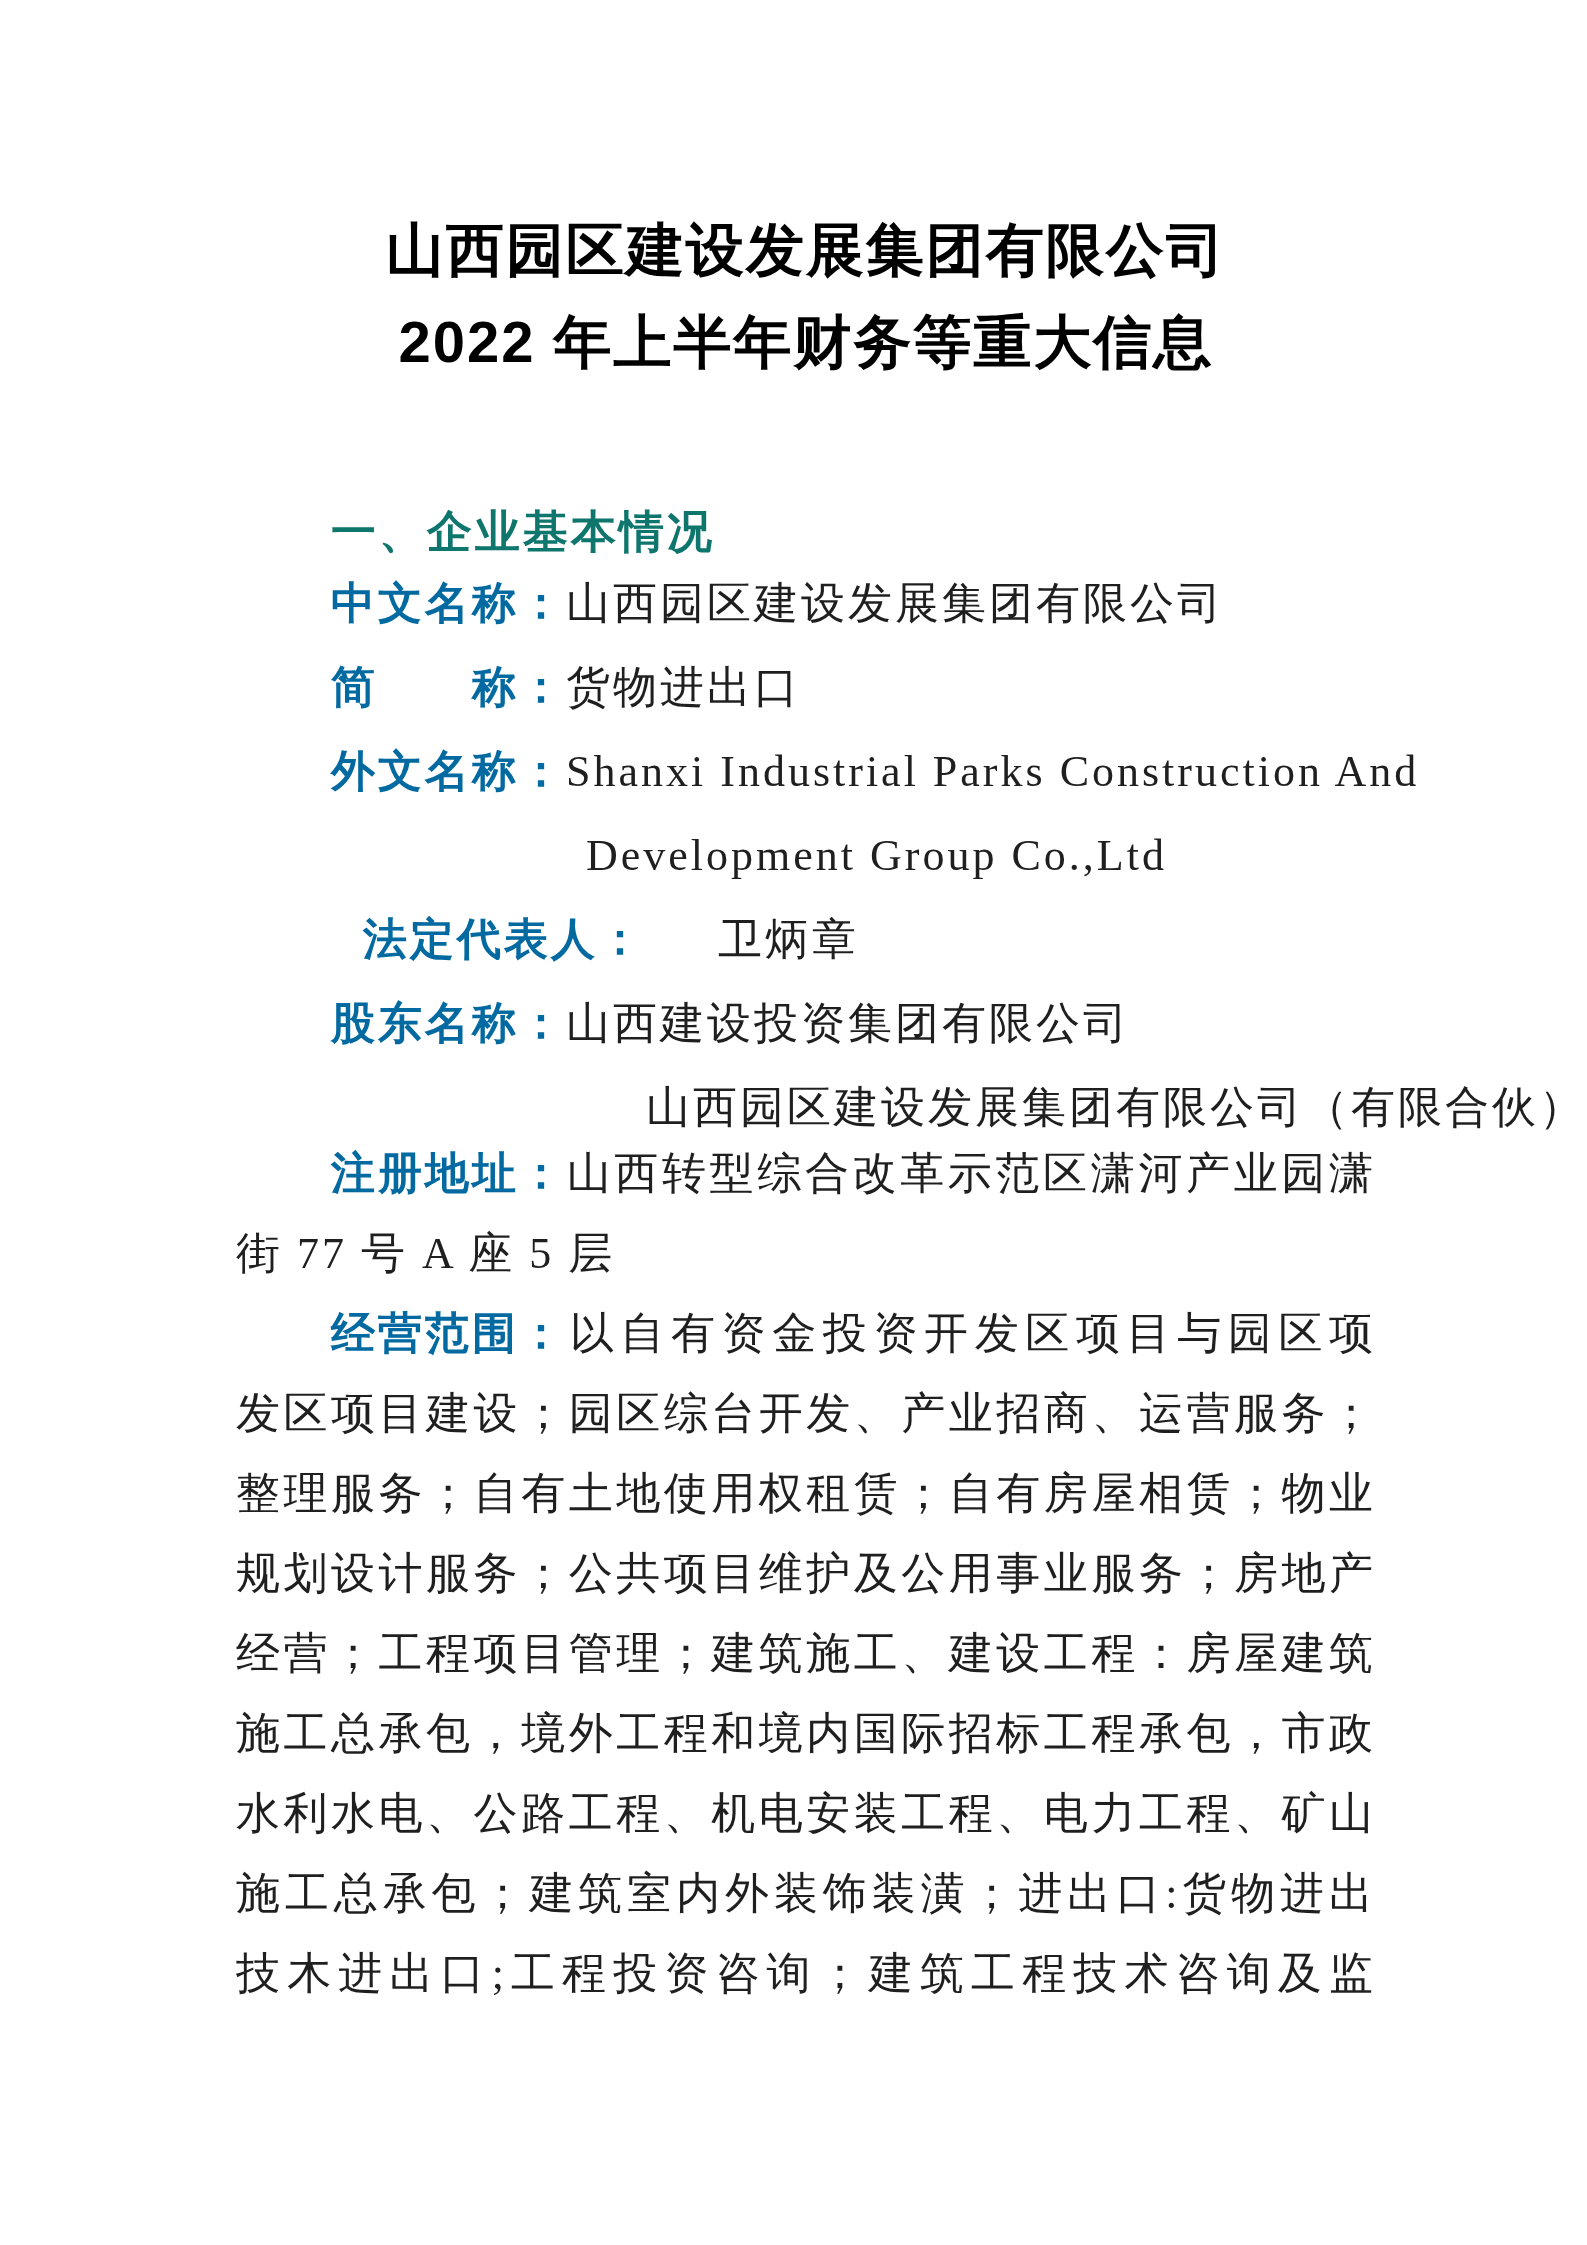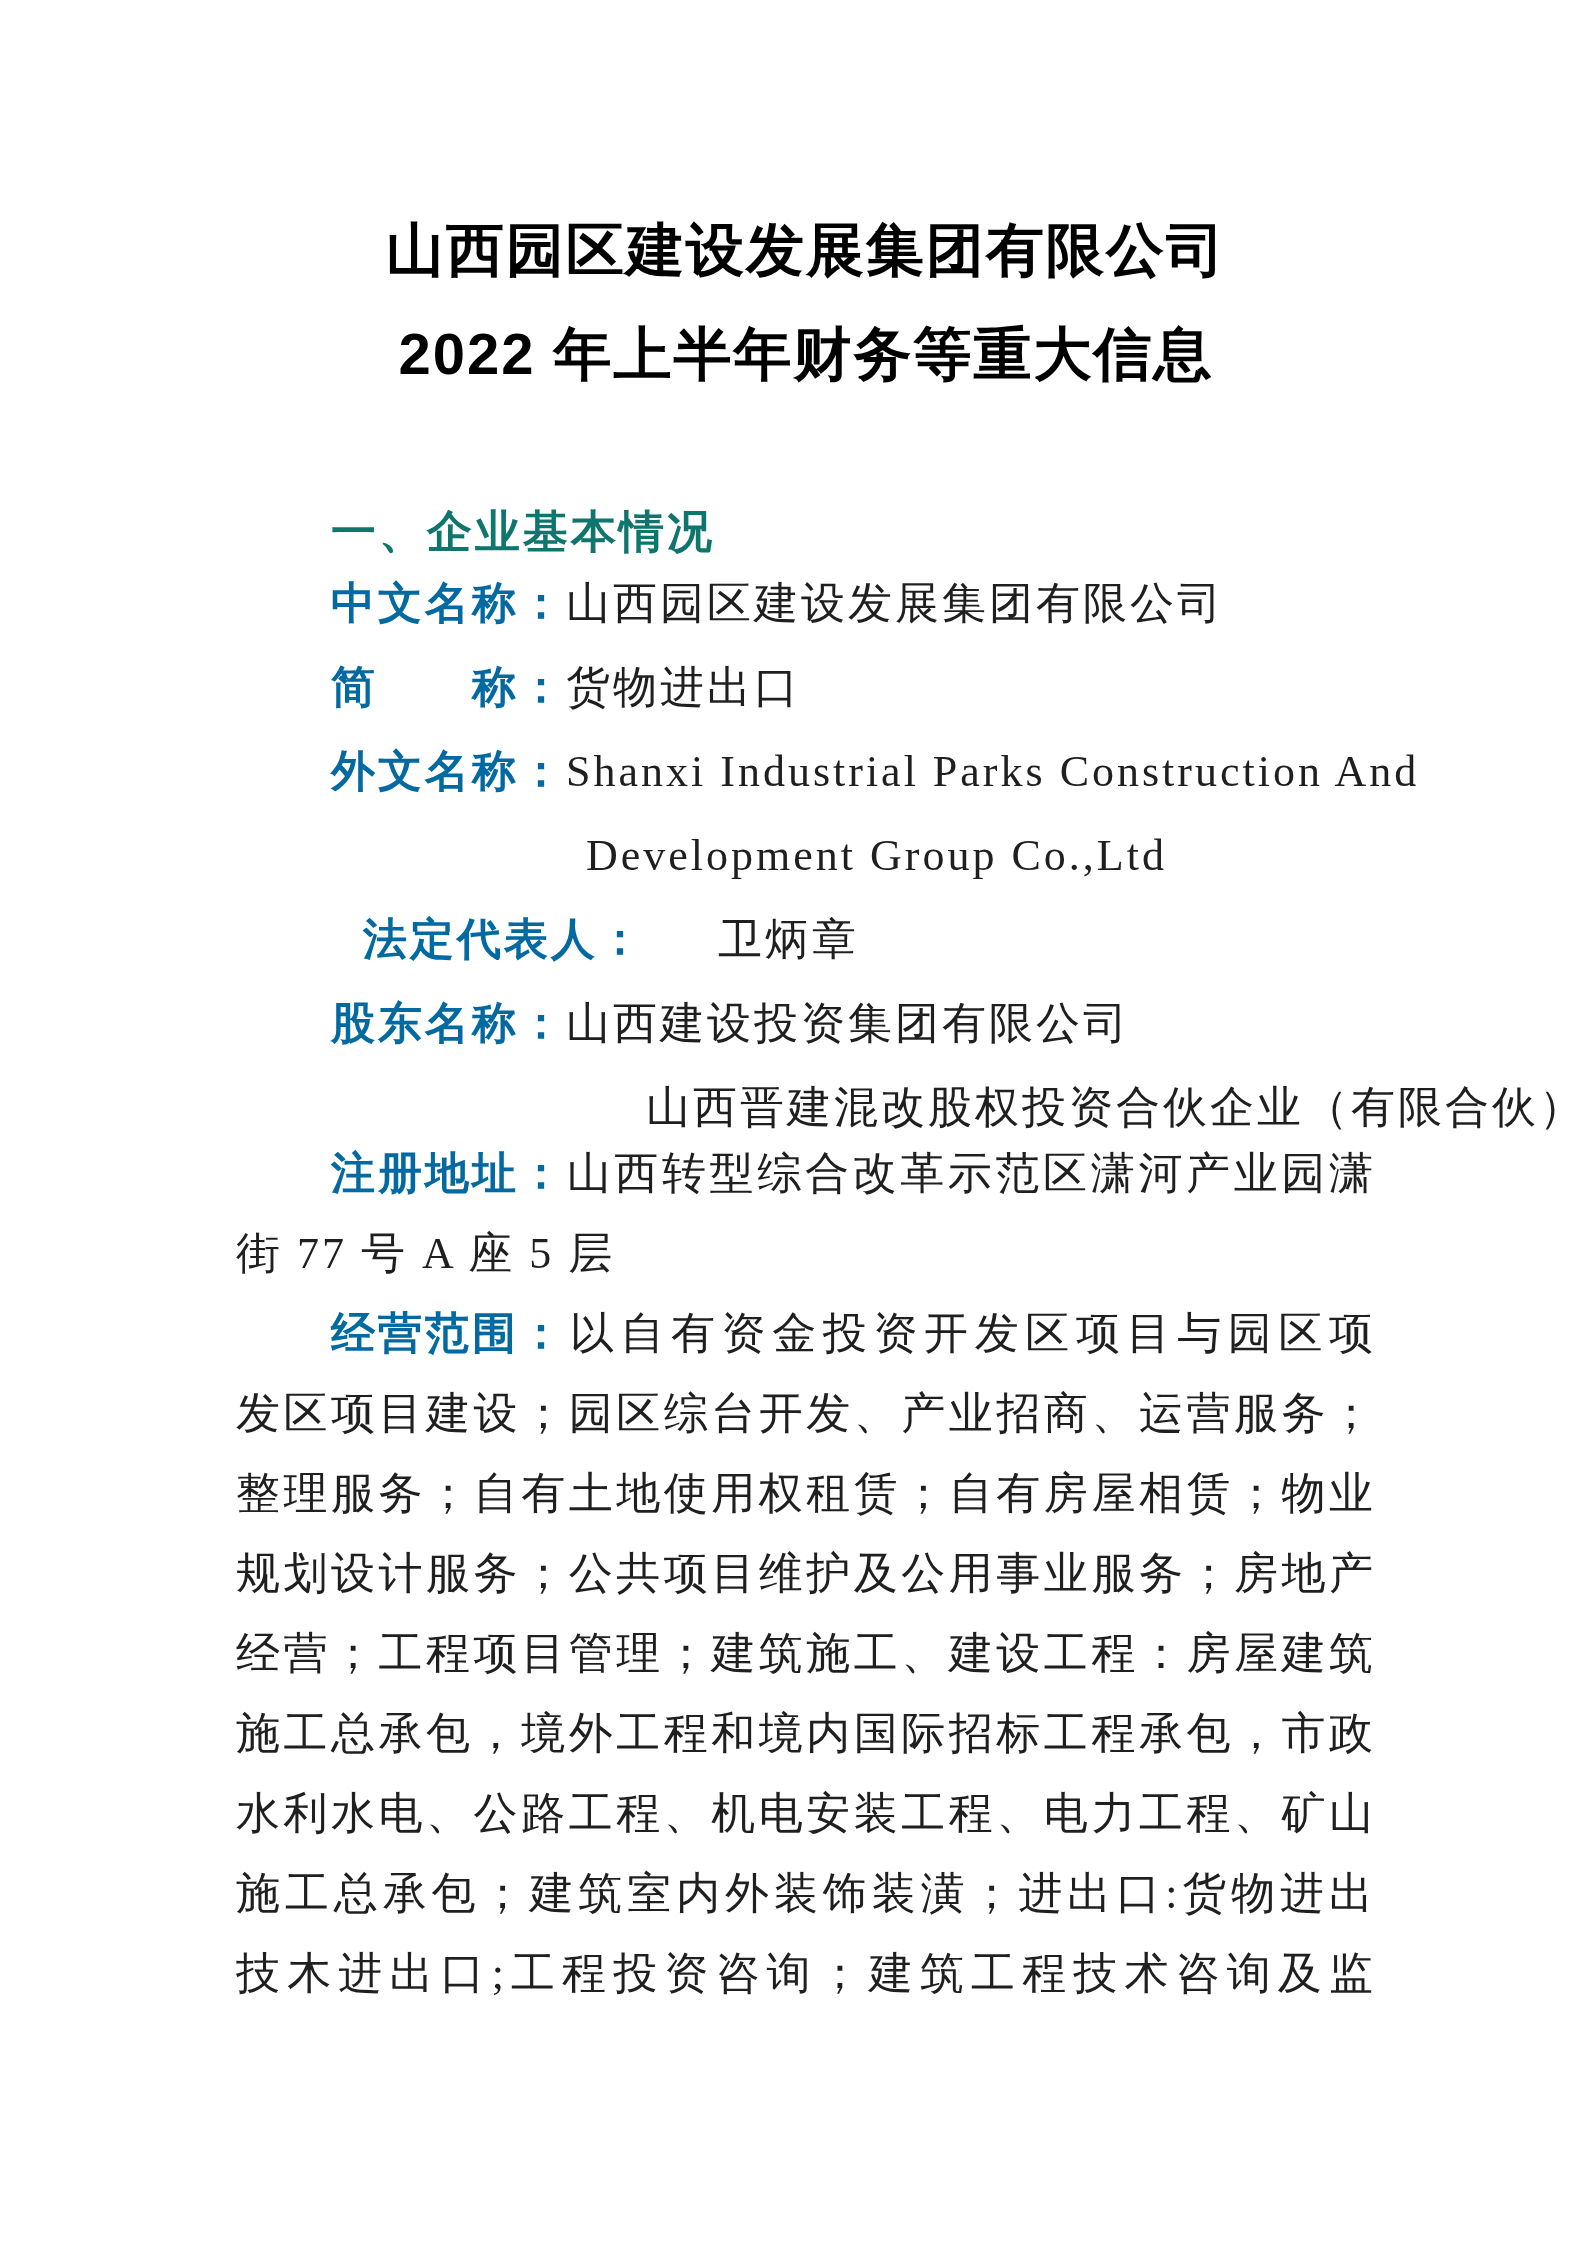--- a/index.html
+++ b/index.html
@@ -30,21 +30,21 @@
     text-align: center;
     font-family: "Liberation Sans", "DejaVu Sans", sans-serif;
     font-weight: bold;
     font-size: 58px;
     line-height: 100px;
     color: #000000;
     letter-spacing: 2px;
     white-space: nowrap;
   }
   .t1 { top: 200px; }
-  .t2 { top: 304px; text-align: center; }
+  .t2 { top: 292px; text-align: center; }
   .section-heading {
     position: absolute;
     top: 490px;
     left: 0;
     padding-left: 95px;
     font-family: "Liberation Sans", "DejaVu Sans", sans-serif;
     font-weight: bold;
     font-size: 45px;
     line-height: 84px;
     color: #0f766e;
@@ -105,21 +105,21 @@
       <div class="line indent"><span class="label">简　　称：</span><span>货物进出口</span></div>
 
       <div class="line indent"><span class="label">外文名称：</span><span>Shanxi Industrial Parks Construction And</span></div>
 
       <div class="line indent"><span class="hang-dev">Development Group Co.,Ltd</span></div>
 
       <div class="line indent"><span class="label wide">法定代表人：</span><span>卫炳章</span></div>
 
       <div class="line indent"><span class="label">股东名称：</span><span>山西建设投资集团有限公司</span></div>
 
-      <div class="line indent"><span class="hang-sh">山西晋建混改股权投资合伙企业（有限合伙）</span></div>
+      <div class="line indent"><span class="hang-sh">山西园区建设发展集团有限公司（有限合伙）</span></div>
     </div>
 
     <div class="paras">
       <div class="line indent justify"><span class="label">注册地址：</span><span>山西转型综合改革示范区潇河产业园潇河大</span></div>
 
       <div class="line">街 77 号 A 座 5 层</div>
 
       <div class="line indent justify"><span class="label">经营范围：</span><span>以自有资金投资开发区项目与园区项目；开</span></div>
 
       <div class="line justify">发区项目建设；园区综台开发、产业招商、运营服务；土地</div>

